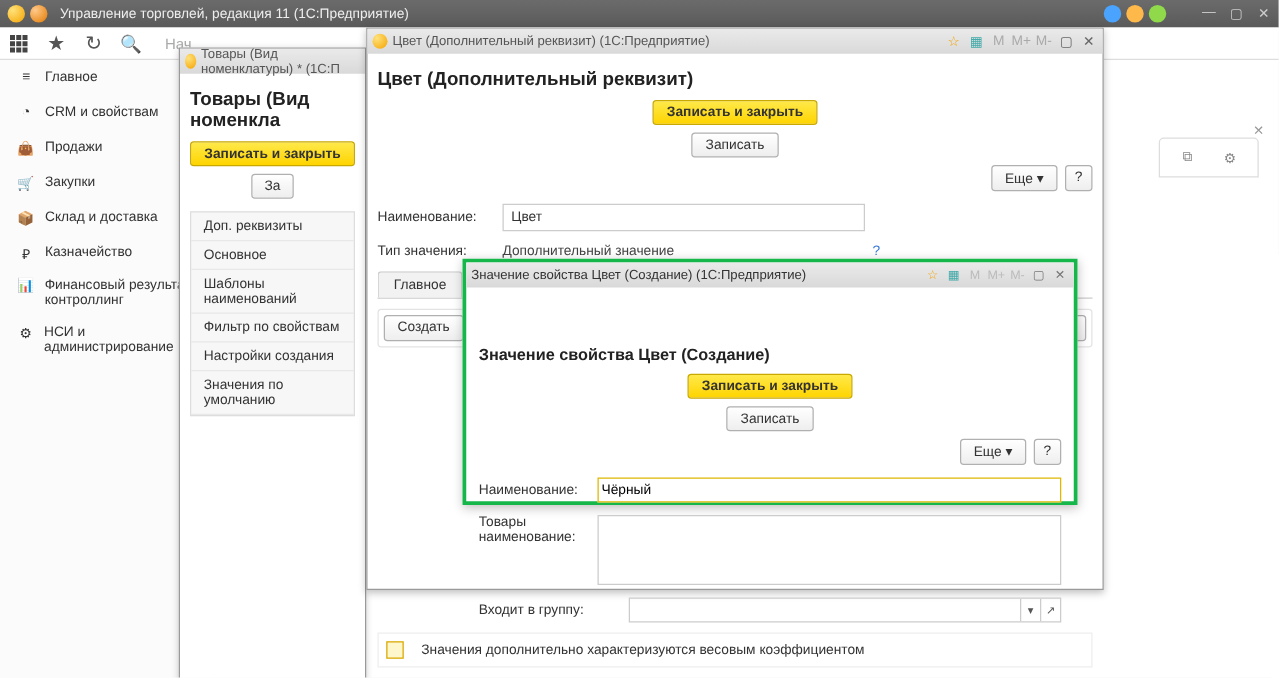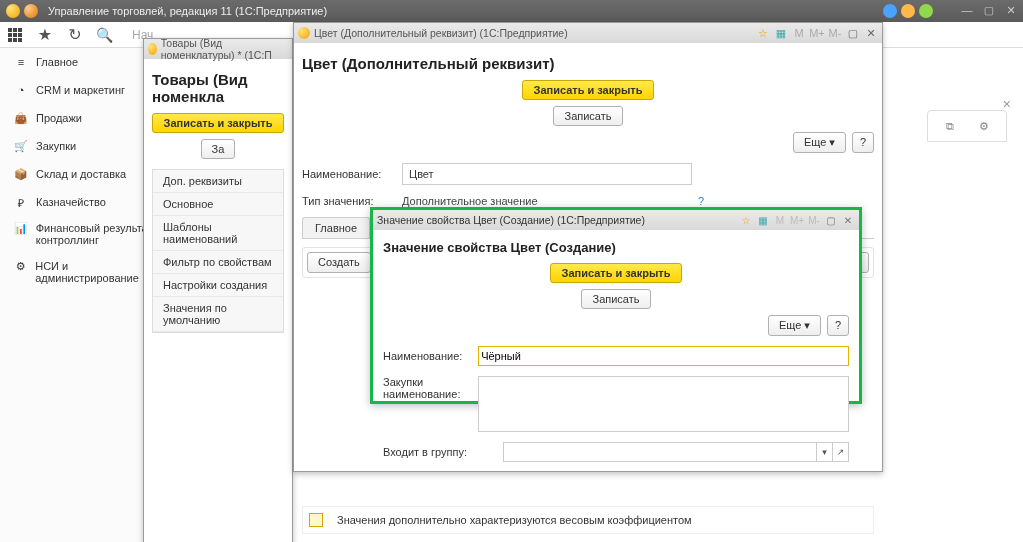--- a/index.html
+++ b/index.html
@@ -121,21 +121,21 @@
     <span class="search-hint">Нач</span>
   </div>
 
   <div class="leftnav" id="leftnav">
       <div class="item">
         <span class="ic">≡</span>
         <span>Главное</span>
       </div>
       <div class="item">
         <span class="ic">◔</span>
-        <span>CRM и маркетинг</span>
+        <span>CRM и свойствам</span>
       </div>
       <div class="item">
         <span class="ic">👜</span>
         <span>Продажи</span>
       </div>
       <div class="item">
         <span class="ic">🛒</span>
         <span>Закупки</span>
       </div>
       <div class="item">
@@ -210,21 +210,21 @@
       </div>
 
       <div class="formrow">
         <label>Наименование:</label>
         <div class="value-box" style="max-width:290px;">
             <span>Цвет</span>
           </div>
       </div>
       <div class="formrow">
         <label>Тип значения:</label>
-        <div style="flex:1; max-width:290px; color:#444;">Дополнительное значение</div>
+        <div style="flex:1; max-width:290px; color:#444;">Дополнительный значение</div>
         <span class="help-q">?</span>
       </div>
 
       <div class="tabbar">
         <div class="tab">Главное</div>
         <div class="tab active">Значения</div>
       </div>
 
       <div class="toolbar2">
         <span class="btn">Создать</span>
@@ -250,36 +250,36 @@
       <div class="wt-ctrls" style="margin-left:auto; display:flex; gap:3px;">
         <span style="color:#f5a300">☆</span>
         <span style="color:#4aa">▦</span>
         <span style="color:#bbb">M</span>
         <span style="color:#bbb">M+</span>
         <span style="color:#bbb">M-</span>
         <span>▢</span>
         <span>✕</span>
       </div>
     </div>
-    <div class="wbody" style="padding:6px 10px;">
+    <div class="wbody" style="padding:6px 10px;margin-top:36px;">
       <div class="heading" style="font-size:13px;">Значение свойства Цвет (Создание)</div>
       <div class="btn-row">
         <span class="btn yellow">Записать и закрыть</span>
         <span class="btn">Записать</span>
         <div class="right-btns">
           <span class="btn">Еще ▾</span>
           <span class="btn help">?</span>
         </div>
       </div>
       <div class="formrow">
         <label style="width:120px;">Наименование:</label>
         <input class="input-inline" value="Чёрный" style="">
       </div>
       <div class="formrow" style="align-items:flex-start;">
-        <label style="width:120px;">Закупки наименование:</label>
+        <label style="width:120px;">Товары наименование:</label>
         <textarea class="textarea" style=""></textarea>
       </div>
       <div class="formrow">
         <label style="width:120px;">Входит в группу:</label>
         <div class="combo" style="flex:1;">
           <span class="cval"></span>
           <span class="cbtn">▾</span>
           <span class="cbtn">↗</span>
         </div>
       </div>

